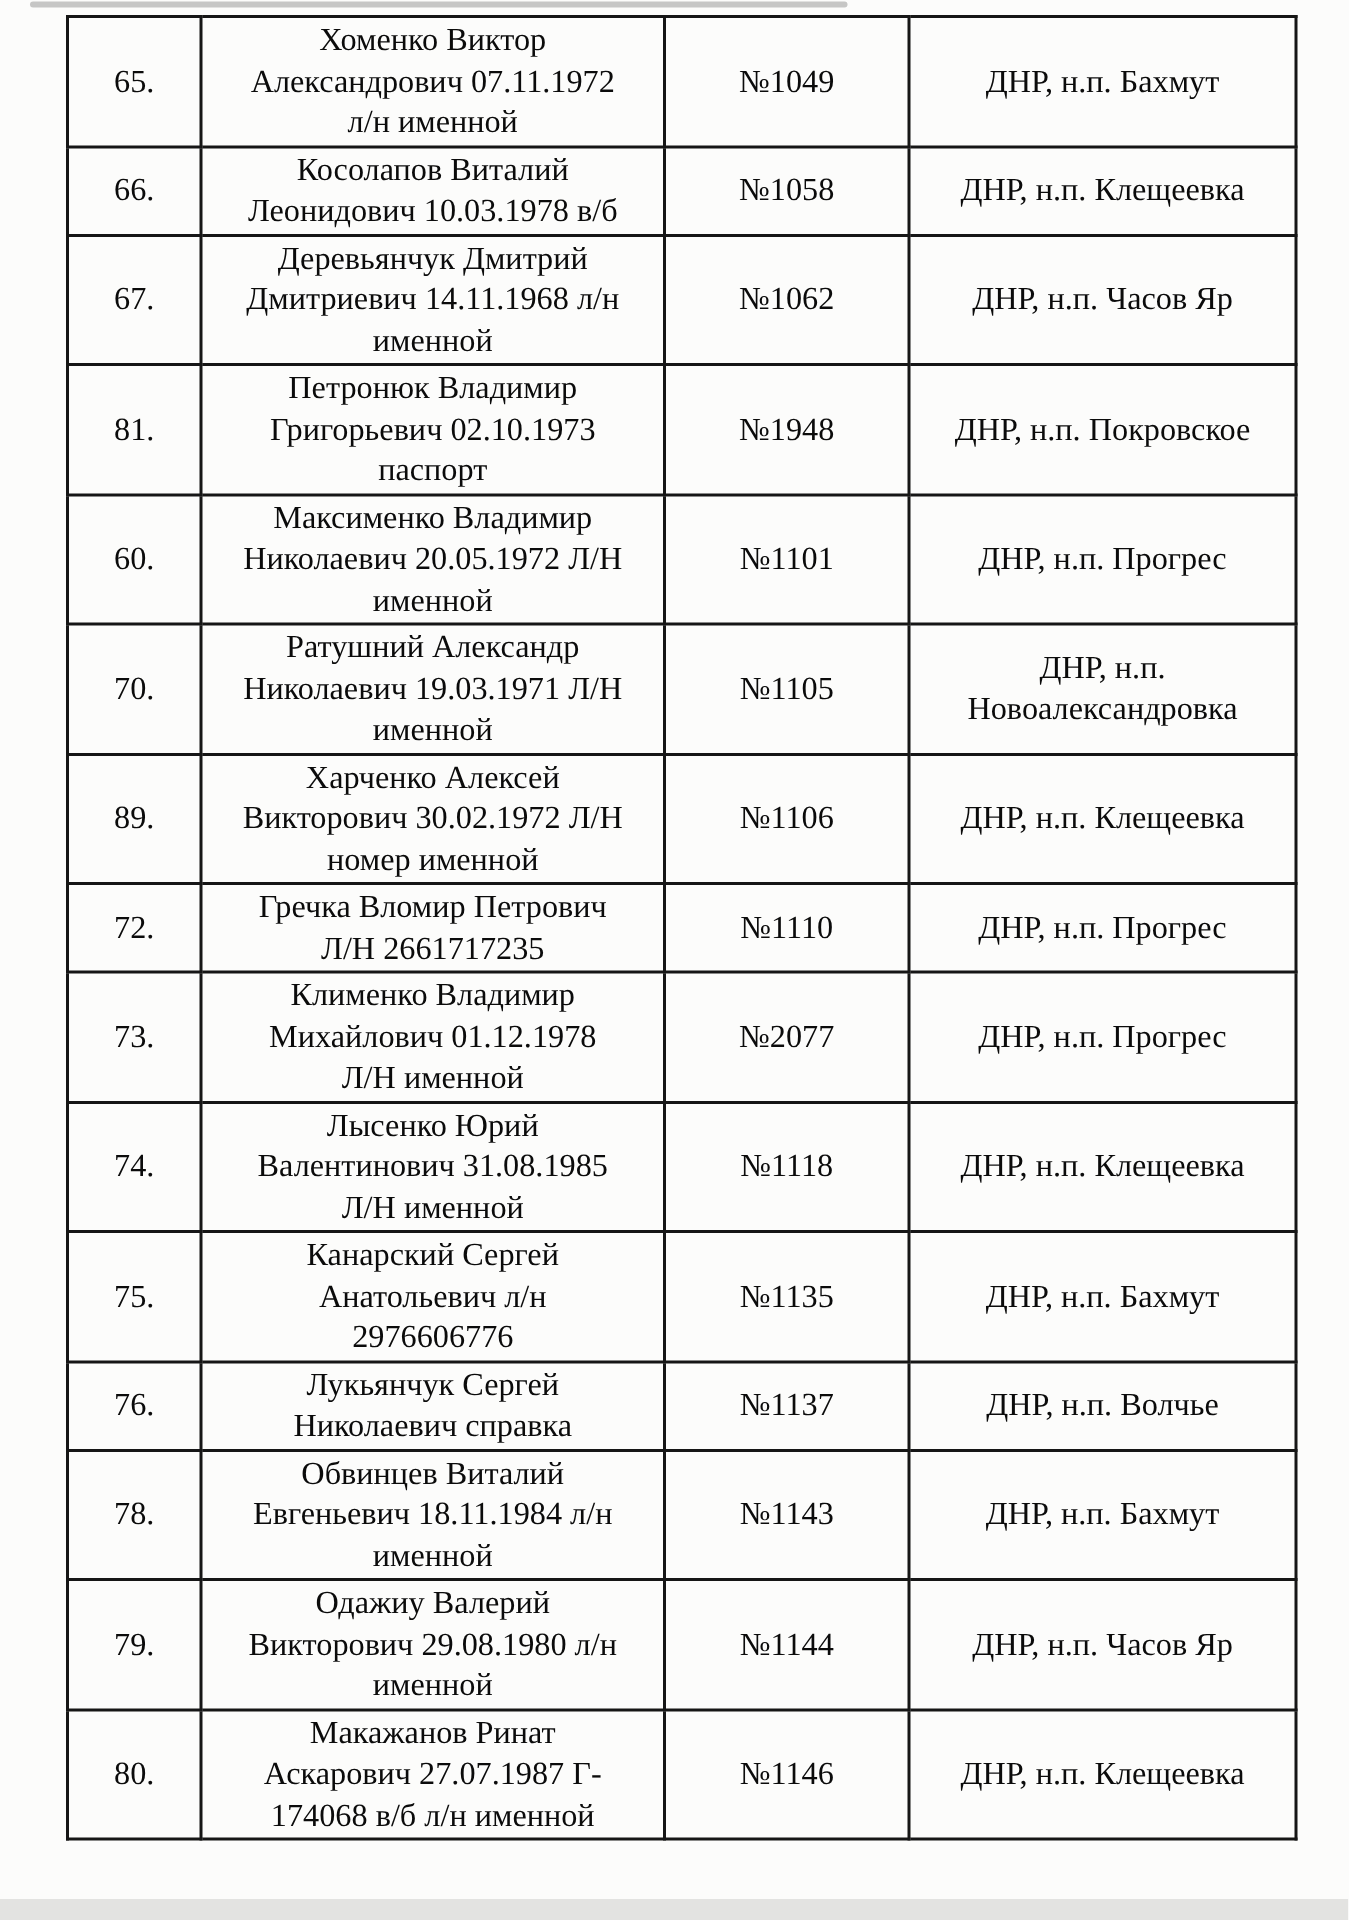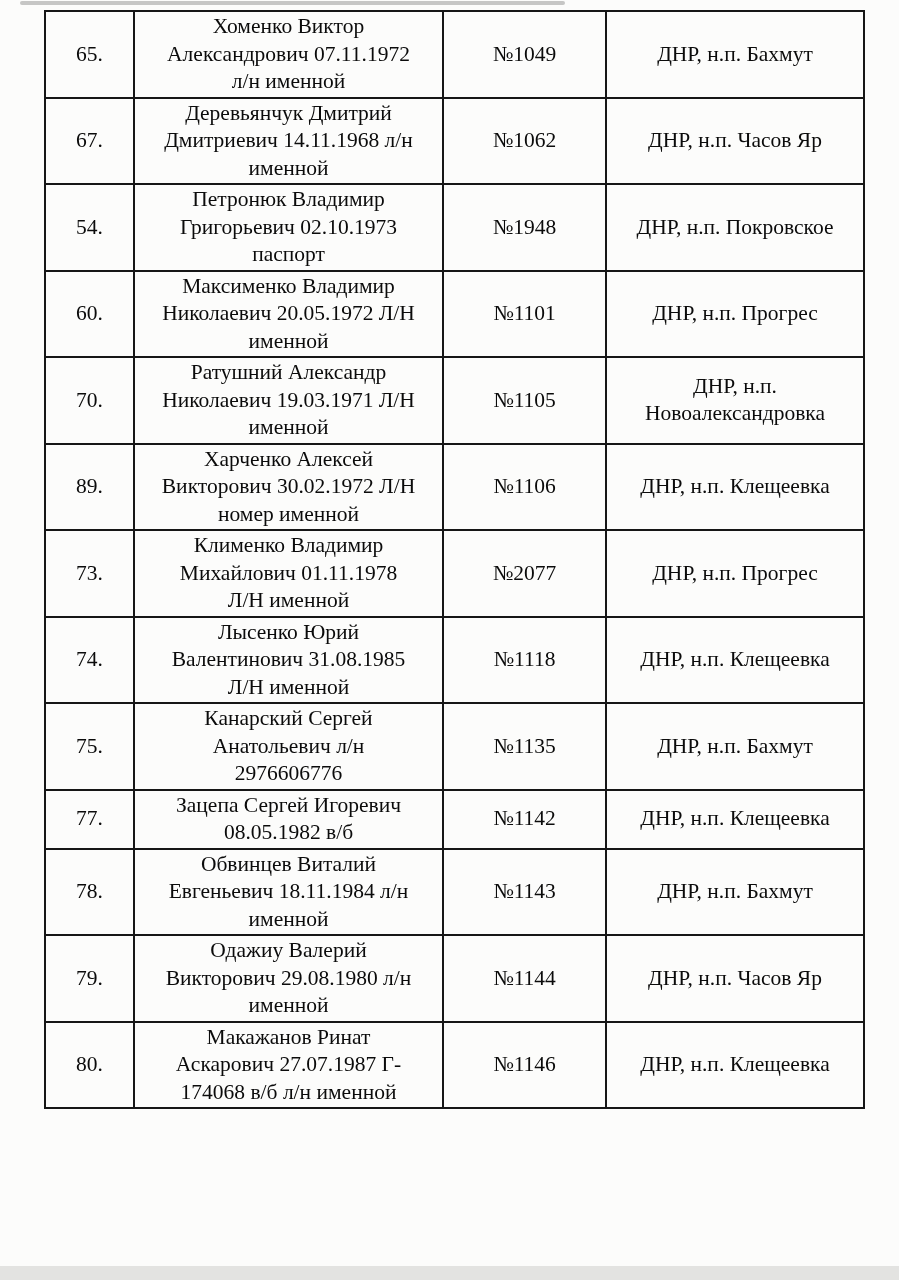--- a/index.html
+++ b/index.html
@@ -71,29 +71,36 @@
     <tbody id="roster-body">
         <tr>
       <td class="cell-num">65.</td>
       <td class="cell-name">Хоменко Виктор
 Александрович 07.11.1972
 л/н именной</td>
       <td class="cell-id">№1049</td>
       <td class="cell-loc">ДНР, н.п. Бахмут</td>
     </tr>
         <tr>
+      <td class="cell-num">66.</td>
+      <td class="cell-name">Косолапов Виталий
+Леонидович 10.03.1978 в/б</td>
+      <td class="cell-id">№1058</td>
+      <td class="cell-loc">ДНР, н.п. Клещеевка</td>
+    </tr>
+        <tr>
       <td class="cell-num">67.</td>
       <td class="cell-name">Деревьянчук Дмитрий
 Дмитриевич 14.11.1968 л/н
 именной</td>
       <td class="cell-id">№1062</td>
       <td class="cell-loc">ДНР, н.п. Часов Яр</td>
     </tr>
         <tr>
-      <td class="cell-num">54.</td>
+      <td class="cell-num">81.</td>
       <td class="cell-name">Петронюк Владимир
 Григорьевич 02.10.1973
 паспорт</td>
       <td class="cell-id">№1948</td>
       <td class="cell-loc">ДНР, н.п. Покровское</td>
     </tr>
         <tr>
       <td class="cell-num">60.</td>
       <td class="cell-name">Максименко Владимир
 Николаевич 20.05.1972 Л/Н
@@ -112,23 +119,30 @@
     </tr>
         <tr>
       <td class="cell-num">89.</td>
       <td class="cell-name">Харченко Алексей
 Викторович 30.02.1972 Л/Н
 номер именной</td>
       <td class="cell-id">№1106</td>
       <td class="cell-loc">ДНР, н.п. Клещеевка</td>
     </tr>
         <tr>
+      <td class="cell-num">72.</td>
+      <td class="cell-name">Гречка Вломир Петрович
+Л/Н 2661717235</td>
+      <td class="cell-id">№1110</td>
+      <td class="cell-loc">ДНР, н.п. Прогрес</td>
+    </tr>
+        <tr>
       <td class="cell-num">73.</td>
       <td class="cell-name">Клименко Владимир
-Михайлович 01.11.1978
+Михайлович 01.12.1978
 Л/Н именной</td>
       <td class="cell-id">№2077</td>
       <td class="cell-loc">ДНР, н.п. Прогрес</td>
     </tr>
         <tr>
       <td class="cell-num">74.</td>
       <td class="cell-name">Лысенко Юрий
 Валентинович 31.08.1985
 Л/Н именной</td>
       <td class="cell-id">№1118</td>
@@ -136,25 +150,25 @@
     </tr>
         <tr>
       <td class="cell-num">75.</td>
       <td class="cell-name">Канарский Сергей
 Анатольевич л/н
 2976606776</td>
       <td class="cell-id">№1135</td>
       <td class="cell-loc">ДНР, н.п. Бахмут</td>
     </tr>
         <tr>
-      <td class="cell-num">77.</td>
-      <td class="cell-name">Зацепа Сергей Игоревич
-08.05.1982 в/б</td>
-      <td class="cell-id">№1142</td>
-      <td class="cell-loc">ДНР, н.п. Клещеевка</td>
+      <td class="cell-num">76.</td>
+      <td class="cell-name">Лукьянчук Сергей
+Николаевич справка</td>
+      <td class="cell-id">№1137</td>
+      <td class="cell-loc">ДНР, н.п. Волчье</td>
     </tr>
         <tr>
       <td class="cell-num">78.</td>
       <td class="cell-name">Обвинцев Виталий
 Евгеньевич 18.11.1984 л/н
 именной</td>
       <td class="cell-id">№1143</td>
       <td class="cell-loc">ДНР, н.п. Бахмут</td>
     </tr>
         <tr>

